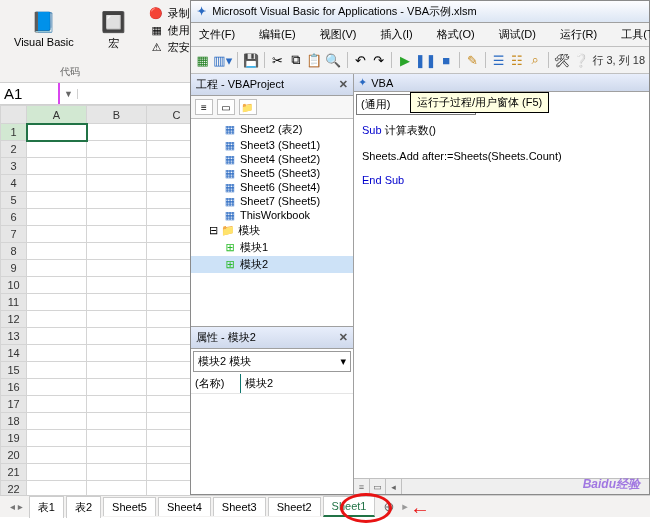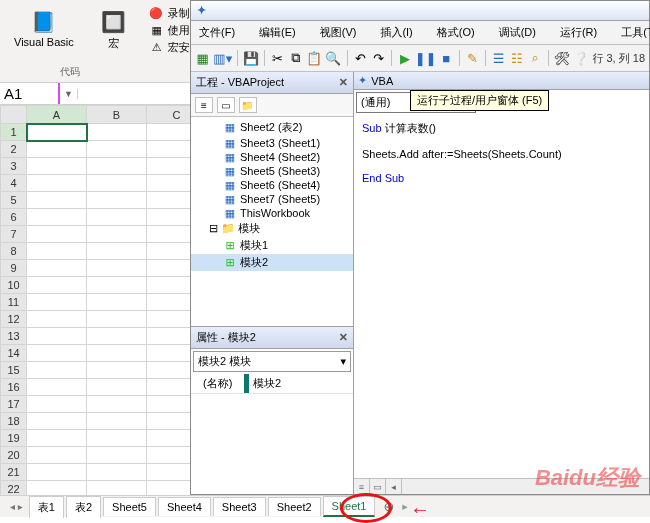--- a/index.html
+++ b/index.html
@@ -69,32 +69,32 @@
 .tree-item.selected { background: #cde2f7; }
 
 .props-pane { border-top: 1px solid #a0a0a0; }
 .props-combo { margin: 2px; border: 1px solid #999; padding: 2px 4px; display: flex; justify-content: space-between; align-items: center; font-size: 11px; background: #fff; }
 .props-tabs { display: flex; border-bottom: 1px solid #a0a0a0; font-size: 11px; }
 .props-tabs span { padding: 2px 6px; border: 1px solid #a0a0a0; border-bottom: none; background: #efefef; cursor: pointer; }
 .props-tabs span.active { background: #fff; }
 .props-grid { background: #fff; height: 120px; }
 .props-row { display: flex; border-bottom: 1px solid #e5e5e5; font-size: 11px; }
 .props-row div { padding: 2px 4px; }
-.props-row div:first-child { width: 50px; border-right: 5px solid #0f766e; margin-left: 8px; }
+.props-row div:first-child { width: 50px; border-right: 1px solid #0f766e; }
 
 .vba-right { flex: 1; display: flex; flex-direction: column; }
 .code-child-title { background: linear-gradient(#e8eefb,#cfd9ec); padding: 2px 4px; display: flex; align-items: center; gap: 4px; border-bottom: 1px solid #a0a0a0; font-size: 11px; position: relative; }
 .tooltip { position: absolute; top: 18px; left: 56px; background: #ffffe1; border: 1px solid #000; padding: 2px 6px; font-size: 11px; z-index: 10; white-space: nowrap; }
 .code-dropdown { margin: 2px; border: 1px solid #7a7a7a; padding: 2px 4px; display: flex; justify-content: space-between; align-items: center; font-size: 11px; background: #fff; width: 120px; }
 .code-area { flex: 1; background: #fff; padding: 6px 8px; font-family: Consolas, "Courier New", monospace; font-size: 12px; overflow: auto; }
 .code-area .kw { color: #0000cc; }
 .code-scroll { height: 16px; background: #efefef; border-top: 1px solid #c0c0c0; display: flex; }
 .code-scroll .sbtn { width: 16px; border-right: 1px solid #c0c0c0; display: flex; align-items: center; justify-content: center; font-size: 9px; color: #666; }
 
-.watermark { position: absolute; right: 10px; bottom: 30px; color: #ef4444; font-size: 22px; font-weight: bold; font-style: italic; pointer-events: none; opacity: 0.6; text-align: center; }
+.watermark { position: absolute; right: 10px; bottom: 30px; color: #6d28d9; font-size: 12px; font-weight: bold; font-style: italic; pointer-events: none; opacity: 0.6; text-align: center; }
 .play-green { color: #2aa52a; }
 </style>
 </head>
 <body>
 
 <div class="excel-ribbon">
   <div class="ribbon-body">
     <div class="ribbon-group">
       <div class="ribbon-big-btn">
         <span class="icon">📘</span>
@@ -272,20 +272,21 @@
           <td class="cell"></td>
           <td class="cell"></td>
         </tr>
 </tbody>
     </table>
 </div>
 
 <div class="vba-window">
   <div class="vba-title">
     <span class="vb-icon">✦</span>
+    <span>Microsoft Visual Basic for Applications - VBA示例.xlsm</span>
   </div>
   <div class="vba-menu">
     <span>文件(F)</span>
     <span>编辑(E)</span>
     <span>视图(V)</span>
     <span>插入(I)</span>
     <span>格式(O)</span>
     <span>调试(D)</span>
     <span>运行(R)</span>
     <span>工具(T)</span>

